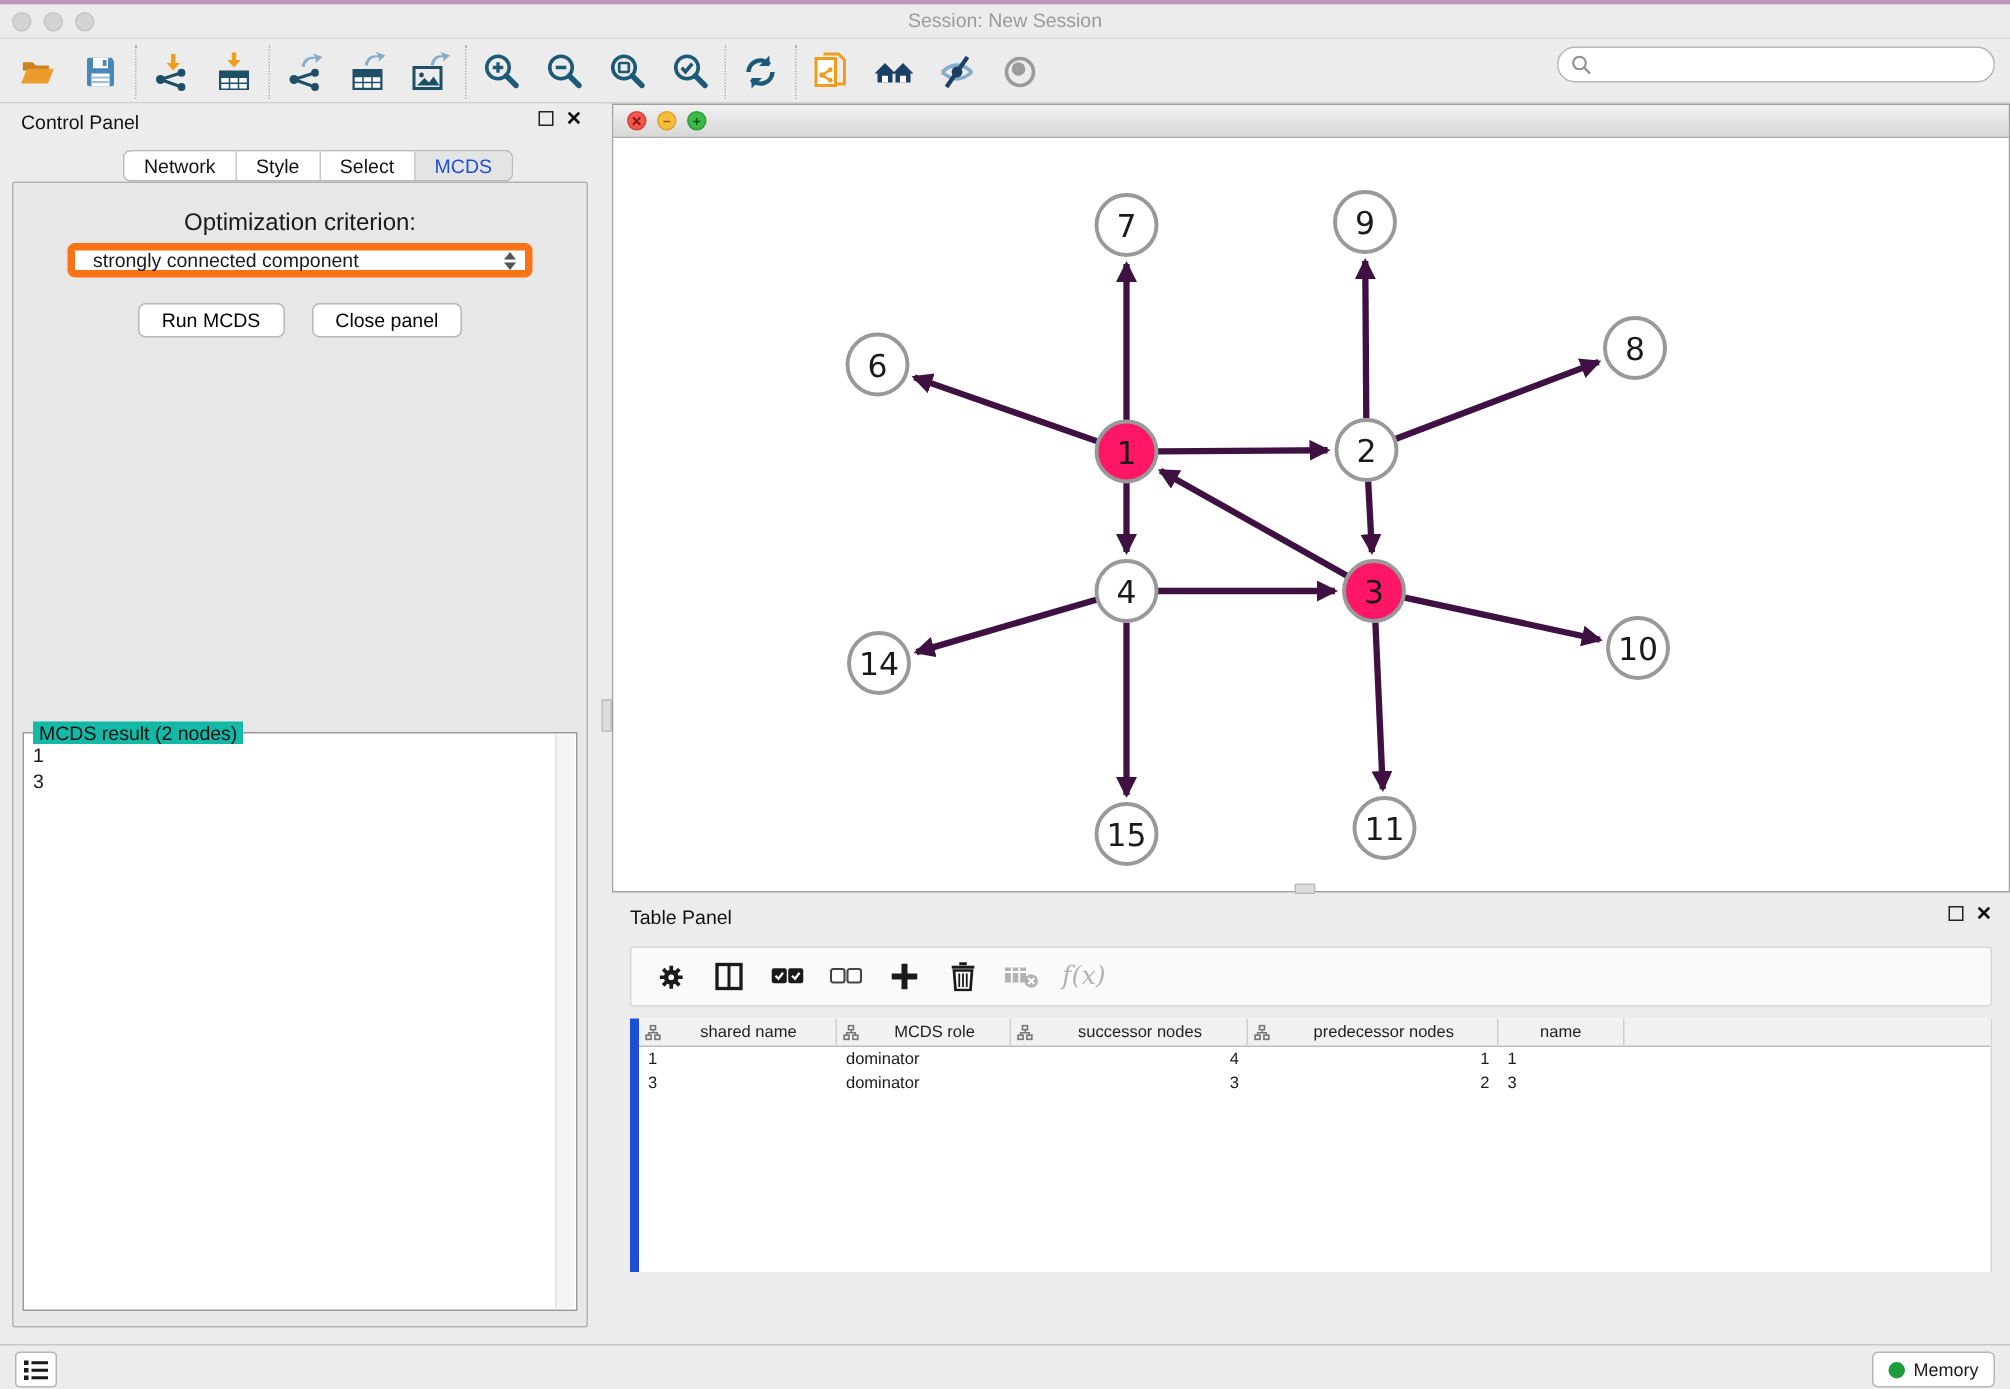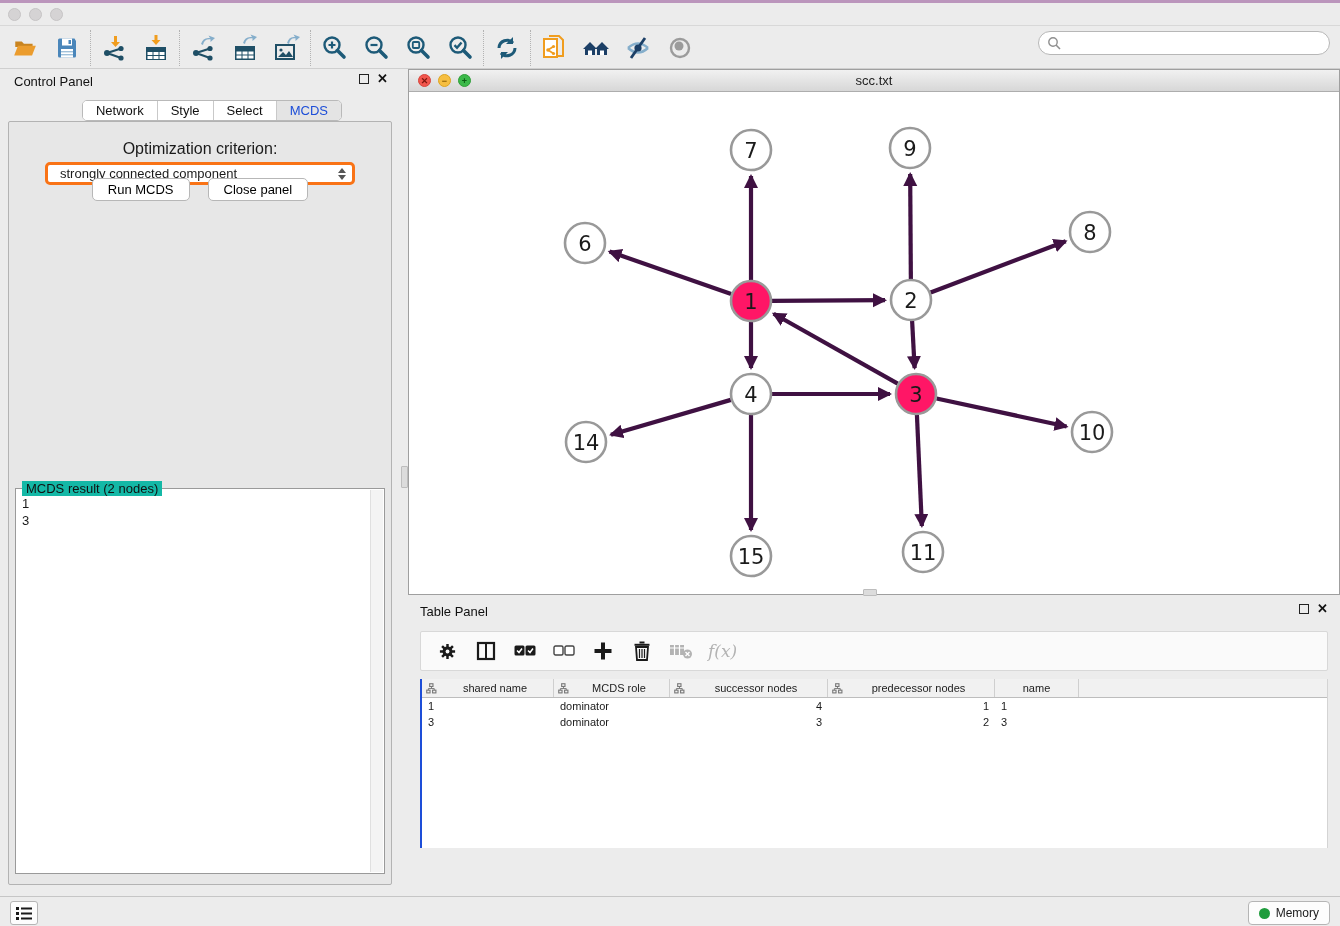--- a/index.html
+++ b/index.html
@@ -27,27 +27,27 @@
   .win-icons { position:absolute; right:12px; top:5px; display:flex; gap:8px; align-items:center; }
   .ic-max { width:10px; height:10px; border:1.6px solid #222; display:inline-block; }
   .ic-close { font-size:13px; font-weight:bold; color:#111; line-height:10px; }
   .seg { display:inline-flex; border:1px solid #b9b9b9; border-radius:5px; overflow:hidden; background:#fff; }
   .seg-tab { padding:2px 13px; font-size:13px; color:#111; border-left:1px solid #c9c9c9; background:#fff; white-space:nowrap; }
   .seg-tab:first-child { border-left:none; }
   .seg-tab.disabled { background:#e4e4e4; color:#1d4ed8; }
   .cp-tabs-row { position:absolute; left:0; top:31px; width:400px; text-align:center;padding-left:24px; }
   .cp-content { position:absolute; left:8px; top:52px; width:384px; height:764px; background:#e7e7e7; border:1px solid #b3b3b3; border-radius:2px; }
   .opt-label { position:absolute; left:0; width:100%; top:18px; text-align:center; font-size:16px; }
-  .dropdown { position:absolute; left:36px; top:40px; width:310px; height:23px; background:#fff; border:3px solid #f97316; border-radius:5px; display:flex; align-items:center; padding:0 6px 0 12px; font-size:13px; }
+  .dropdown { position:absolute; left:36px; top:40px; width:310px; height:23px; background:#fff; border:5px solid #f97316; border-radius:5px; display:flex; align-items:center; padding:0 6px 0 12px; font-size:13px; }
   .dropdown .dd-text { flex:1; }
   .dd-arrows { display:flex; flex-direction:column; gap:2px; align-items:center; }
   .dd-arrows i { width:0; height:0; border-left:4px solid transparent; border-right:4px solid transparent; display:block; }
   .dd-up { border-bottom:5px solid #555; }
   .dd-down { border-top:5px solid #555; }
-  .btn-row { position:absolute; left:0; top:56px; width:100%; display:flex; justify-content:center; gap:18px; }
+  .btn-row { position:absolute; left:0; top:80px; width:100%; display:flex; justify-content:center; gap:18px; }
   .btn { background:#fff; border:1px solid #b7b7b7; border-radius:5px; font-size:13px; padding:3px 15px; font-family:"Liberation Sans",sans-serif; }
   .result-fieldset { position:absolute; left:6px; top:366px; width:370px; height:386px; border:1px solid #9a9a9a; background:#fff; }
   .result-legend { position:absolute; left:6px; top:-8px; background:#14b8a6; padding:0 4px; font-size:13px; color:#111; }
   .result-text { position:absolute; left:2px; top:6px; right:15px; bottom:2px; font-size:13px; line-height:17px; padding-left:4px; overflow:hidden; }
   .result-scroll { position:absolute; right:1px; top:1px; width:13px; bottom:1px; background:#f4f4f4; border-left:1px solid #e0e0e0; }
   
   .net-window { position:absolute; left:408px; top:66px; width:932px; height:526px; border:1px solid #9f9f9f; background:#fff; }
   .net-titlebar { position:absolute; left:0; top:0; width:100%; height:22px; background:linear-gradient(#f1f1f1,#d7d7d7); border-bottom:1px solid #adadad; }
   .net-title { position:absolute; left:0; right:0; top:3px; text-align:center; font-size:13px; color:#222; }
   .tl { position:absolute; top:4px; width:13px; height:13px; border-radius:50%; font-size:9px; font-weight:bold; text-align:center; line-height:12px; }
@@ -55,21 +55,21 @@
   .tl-yellow { left:29px; background:#f6be40; border:1px solid #dda420; color:#8a5d00; }
   .tl-green { left:49px; background:#3cb94a; border:1px solid #2f9e38; color:#0b5d14; }
   .net-canvas { position:absolute; left:0; top:22px; width:930px; height:502px; background:#fff; }
   .split-handle-left { position:absolute; left:-8px; top:396px; width:7px; height:22px; background:#dcdcdc; border:1px solid #bdbdbd; border-radius:1px; }
   .split-handle-bottom { position:absolute; left:454px; bottom:-2px; width:14px; height:7px; background:#dcdcdc; border:1px solid #bdbdbd; border-radius:1px; }
   
   .table-panel { position:absolute; left:408px; top:596px; width:932px; height:294px; background:#ececec; }
   .tp-toolbar { position:absolute; left:12px; top:32px; width:908px; height:40px; background:#fafafa; border:1px solid #d8d8d8; border-radius:2px; display:flex; align-items:center; gap:15px; padding-left:14px; }
   .tp-btn { width:24px; height:24px; display:flex; align-items:center; justify-content:center; }
   .fx { font-family:"DejaVu Serif", serif; font-style:italic; font-size:17px; color:#b3b3b3; }
-  .tbl { position:absolute; left:12px; top:80px; width:908px; height:169px; background:#fff; border-left:2px solid #1d4ed8; border-right:1px solid #d4d4d4; }
+  .tbl { position:absolute; left:12px; top:80px; width:908px; height:169px; background:#fff; border-left:6px solid #1d4ed8; border-right:1px solid #d4d4d4; }
   .tbl-head { display:flex; height:19px; background:#f1f1f1; border-bottom:1px solid #bdbdbd; }
   .th { display:flex; align-items:center; font-size:11px; color:#222; border-right:1px solid #cfcfcf; padding:0 4px; }
   .th .th-label { flex:1; text-align:center; }
   .tr { display:flex; height:16px; font-size:11px; align-items:center; }
   .td { padding:0 6px; white-space:nowrap; overflow:hidden; }
   .tp-tabs-row { position:absolute; left:0; bottom:8px; width:100%; text-align:center; }
   
   .statusbar { position:absolute; left:0; top:893px; width:1340px; height:33px; background:#ececec; border-top:1px solid #c6c6c6; }
   .list-btn { position:absolute; left:10px; top:4px; width:28px; height:24px; background:#fdfdfd; border:1px solid #b5b5b5; border-radius:3px; display:flex; align-items:center; justify-content:center; }
   .memory-btn { position:absolute; right:10px; top:4px; height:24px; background:#fdfdfd; border:1px solid #b5b5b5; border-radius:4px; display:flex; align-items:center; gap:6px; padding:0 10px; font-size:12px; }
@@ -78,20 +78,21 @@
 </style>
 </head>
 <body>
 
 <div class="titlebar">
   <div class="mac-lights">
     <span class="mac-light"></span>
     <span class="mac-light"></span>
     <span class="mac-light"></span>
   </div>
+  <div class="app-title">Session: New Session</div>
 </div>
 
 <div class="toolbar">
   <div class="tbtn">
     <svg width="26" height="26" viewBox="0 0 24 24">
       <path d="M3 6 h6 l2 2 h8 v3 H3 Z" fill="#c98420"></path>
       <path d="M2 19 L5.5 10 H22 L18.5 19 Z" fill="#eb9c2d"></path>
     </svg>
   </div>
   <div class="tbtn">
@@ -274,21 +275,20 @@
       <div class="result-scroll"></div>
     </div>
   </div>
 </div>
 
 <div class="net-window">
   <div class="net-titlebar">
     <span class="tl tl-red">✕</span>
     <span class="tl tl-yellow">−</span>
     <span class="tl tl-green">+</span>
-    <span class="net-title">scc.txt</span>
   </div>
   <div class="net-canvas">
     <svg id="graph-svg" width="930" height="502" viewBox="0 0 930 502">
       <defs>
         <marker id="arrow" markerUnits="userSpaceOnUse" markerWidth="18" markerHeight="16" refX="12" refY="7" orient="auto">
           <path d="M0,0 L14,7 L0,14 Z" fill="#3f1142"></path>
         </marker>
       </defs>
       <g id="edges-layer">
           <line x1="342" y1="188" x2="342" y2="84" stroke="#3f1142" stroke-width="4.2" marker-end="url(#arrow)"></line>

